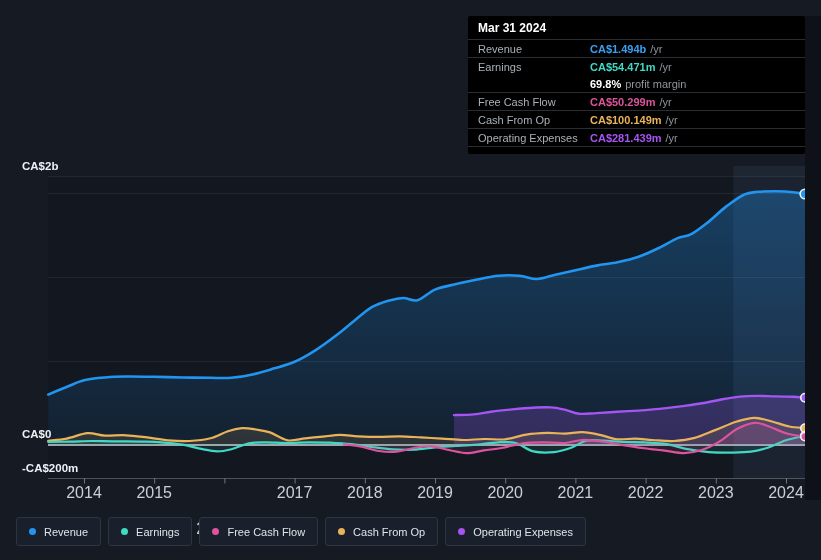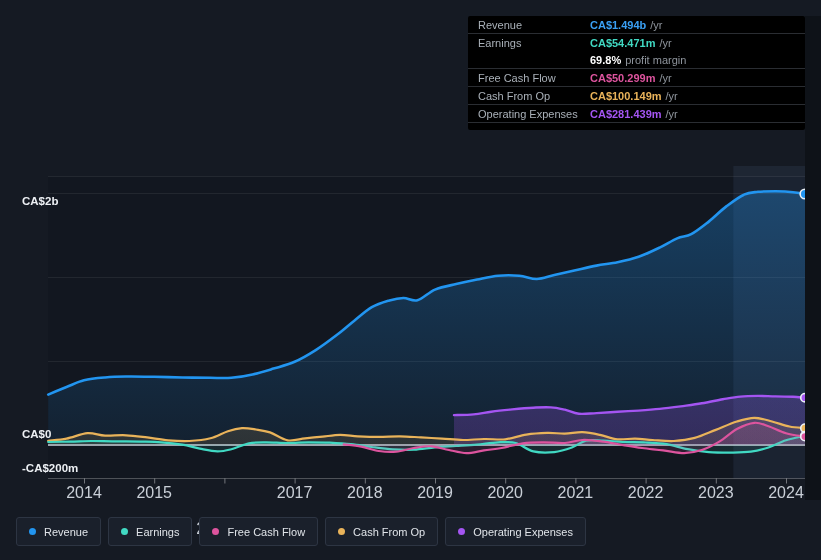--- a/index.html
+++ b/index.html
@@ -86,39 +86,40 @@
     <circle cx="804.9539999999987" cy="397.718248" r="4.2" fill="#a455f2" stroke="#edf2f8" stroke-width="1.6"></circle>
     <circle cx="804.9539999999987" cy="428.174968" r="4.2" fill="#e9b35a" stroke="#edf2f8" stroke-width="1.6"></circle>
     <circle cx="804.9539999999987" cy="435.84887200000003" r="4.2" fill="#41d9c3" stroke="#edf2f8" stroke-width="1.6"></circle>
     <circle cx="804.9539999999987" cy="436.549768" r="4.2" fill="#dd549e" stroke="#edf2f8" stroke-width="1.6"></circle>
     <rect x="48.19800000000064" y="160" width="758.8619999999962" height="318.5" fill="transparent"></rect>
   </svg>
 
 <div class="right-strip"></div>
 
 <div id="y-labels">
-    <div class="y-label" style="top: 159px; margin-top: 35px;">CA$2b</div>
+    <div class="y-label" style="top: 159px;">CA$2b</div>
     <div class="y-label" style="top: 427px;">CA$0</div>
     <div class="y-label" style="top: 461px;">-CA$200m</div>
   </div>
 <div id="x-labels">
     <div class="x-label" style="left: 61px;">2014</div>
     <div class="x-label" style="left: 131.2px;">2015</div>
     <div class="x-label" style="left: 191px; margin-top: 36px;">2016</div>
     <div class="x-label" style="left: 271.6px;">2017</div>
     <div class="x-label" style="left: 341.8px;">2018</div>
     <div class="x-label" style="left: 412px;">2019</div>
     <div class="x-label" style="left: 482.2px;">2020</div>
     <div class="x-label" style="left: 552.4px;">2021</div>
     <div class="x-label" style="left: 622.6px;">2022</div>
     <div class="x-label" style="left: 692.8px;">2023</div>
     <div class="x-label" style="left: 763px;">2024</div>
   </div>
 
 <div class="tooltip">
+  <div class="tt-title">Mar 31 2024</div>
 
   <div class="tt-row">
     <span class="tt-label">Revenue</span>
     <span class="tt-value" style="color: rgb(58, 160, 244);">CA$1.494b</span>
     <span class="tt-suffix">/yr</span>
   </div>
 
   <div class="tt-row no-sep">
     <span class="tt-label">Earnings</span>
     <span class="tt-value" style="color: rgb(65, 217, 195);">CA$54.471m</span>

